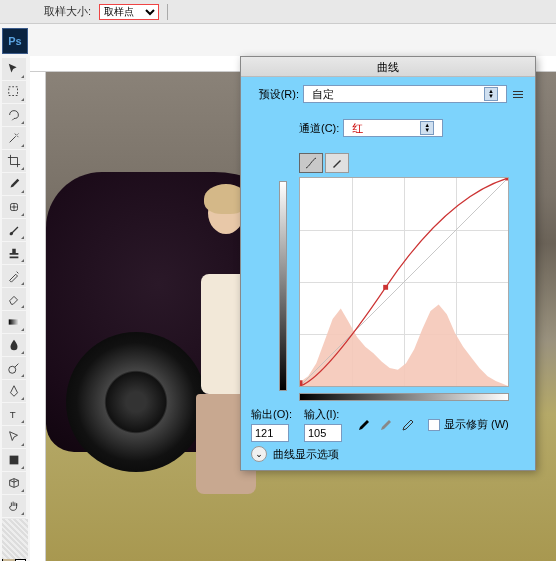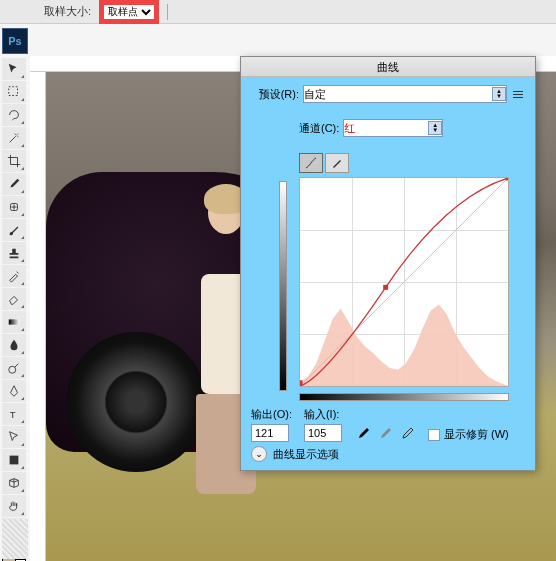--- a/index.html
+++ b/index.html
@@ -1,19 +1,19 @@
 <!DOCTYPE html>
 <html><head>
 <meta charset="utf-8">
 <style>
 *{margin:0;padding:0;box-sizing:border-box;font-family:"Microsoft YaHei",Arial,sans-serif;font-size:11px}
 body{background:#f5f5f5;width:556px;height:561px;overflow:hidden;position:relative}
 .top-bar{height:24px;background:#e8e8e8;border-bottom:1px solid #ccc;display:flex;align-items:center;padding-left:44px;gap:8px}
 .top-bar-label{color:#333}
-.top-bar-select{width:60px;height:24px;border:5px solid #ef4444;background:#fff;font-size:10px}
+.top-bar-select{width:60px;height:16px;border:1px solid #ef4444;background:#fff;font-size:10px}
 .divider{width:1px;height:16px;background:#aaa}
 .ps-icon{position:absolute;left:2px;top:28px;width:26px;height:26px;background:#0a2340;border:1px solid #3a5a8a;display:flex;align-items:center;justify-content:center;color:#5ba3e0;font-weight:bold;font-size:12px}
 .ruler-h{position:absolute;left:30px;top:56px;right:0;height:16px;background:#fff;border-bottom:1px solid #ccc}
 .ruler-v{position:absolute;left:30px;top:72px;width:16px;bottom:0;background:#fff;border-right:1px solid #ccc}
 .toolbar{position:absolute;left:2px;top:58px;width:26px;display:flex;flex-direction:column;gap:1px}
 .tool{width:24px;height:22px;background:#e8e8e8;border:1px solid transparent;display:flex;align-items:center;justify-content:center;cursor:pointer;position:relative}
 .tool svg{width:14px;height:14px}
 .tri{position:absolute;right:1px;bottom:1px;width:0;height:0;border-left:3px solid transparent;border-bottom:3px solid #666}
 .swatches{width:24px;height:24px;position:relative;margin-top:8px}
 .sw-fg{position:absolute;left:0;top:0;width:14px;height:14px;background:#c9b896;border:1px solid #000}
@@ -24,21 +24,21 @@
 .person{position:absolute;left:130px;top:120px;width:100px;height:280px}
 .p-body{width:50px;height:120px;background:#f2e8d8;margin:40px auto 0;border-radius:8px}
 .p-head{width:36px;height:42px;background:#e8c8a8;border-radius:50%;margin:0 auto;position:relative}
 .p-hat{position:absolute;top:-8px;left:-4px;width:44px;height:30px;background:#d4b888;border-radius:50% 50% 40% 40%}
 .p-skirt{width:60px;height:100px;background:#c8a890;margin:0 auto;border-radius:4px 4px 8px 8px}
 .curves-dlg{position:absolute;left:240px;top:56px;width:296px;background:#7dd3fc;border:1px solid #888;box-shadow:2px 2px 8px rgba(0,0,0,.3)}
 .dlg-title{height:20px;background:linear-gradient(#e8e8e8,#d8d8d8);border-bottom:1px solid #bbb;text-align:center;line-height:20px;font-size:11px}
 .dlg-body{padding:8px 10px}
 .row{display:flex;align-items:center;gap:4px;margin-bottom:16px}
 .row-label{min-width:48px;text-align:right}
-.sel-box{flex:1;height:18px;border:1px solid #7a9ac0;background:#fff;padding:0 0;display:flex;align-items:center;justify-content:space-between}
+.sel-box{flex:1;height:18px;border:1px solid #7a9ac0;background:#fff;padding:0 8px;display:flex;align-items:center;justify-content:space-between}
 .sel-box .arrs{width:14px;height:14px;background:#d0e0f0;border:1px solid #7a9ac0;display:flex;flex-direction:column;align-items:center;justify-content:center;font-size:6px;line-height:5px}
 .menu-icon{width:14px;height:14px;display:flex;flex-direction:column;gap:2px;justify-content:center;align-items:center}
 .menu-icon span{width:10px;height:1px;background:#333}
 .channel-row{margin-left:48px}
 .tool-btns{display:flex;gap:2px;margin-left:48px;margin-bottom:4px}
 .btn-sm{width:24px;height:20px;border:1px solid #999;background:#e0e0e0;display:flex;align-items:center;justify-content:center}
 .btn-sm.active{background:#c8c8c8;border-color:#666}
 .graph{margin-left:48px;width:210px;height:210px;border:1px solid #aaa;background:#fff;position:relative;margin-bottom:6px}
 .grid-line{position:absolute;background:#ddd}
 .histogram{position:absolute;inset:0}
@@ -275,21 +275,21 @@
       <svg class="curve-line" viewBox="0 0 255 255" preserveAspectRatio="none">
         <line x1="0" y1="255" x2="255" y2="0" stroke="#bbb"></line>
         <path d="M0 255 Q30 245 105 134 T255 0" stroke="#c33" fill="none" stroke-width="1.5"></path>
         <rect x="0" y="251" width="6" height="6" fill="#c33" transform="translate(-3,-3)"></rect>
         <rect x="105" y="134" width="6" height="6" fill="#c33" transform="translate(-3,-3)"></rect>
         <rect x="255" y="0" width="6" height="6" fill="#c33" transform="translate(-3,-3)"></rect>
       </svg>
     </div>
     <div class="grad-h"></div>
 
-    <div class="io-row" style="align-items:flex-end">
+    <div class="io-row" style="align-items:center">
       <div class="io-group">
         <span class="io-label">输出(O):</span>
         <input class="io-input" value="121" style="">
       </div>
       <div class="io-group">
         <span class="io-label">输入(I):</span>
         <input class="io-input" value="105" style="">
       </div>
       <div class="droppers">
         <div class="dropper">

